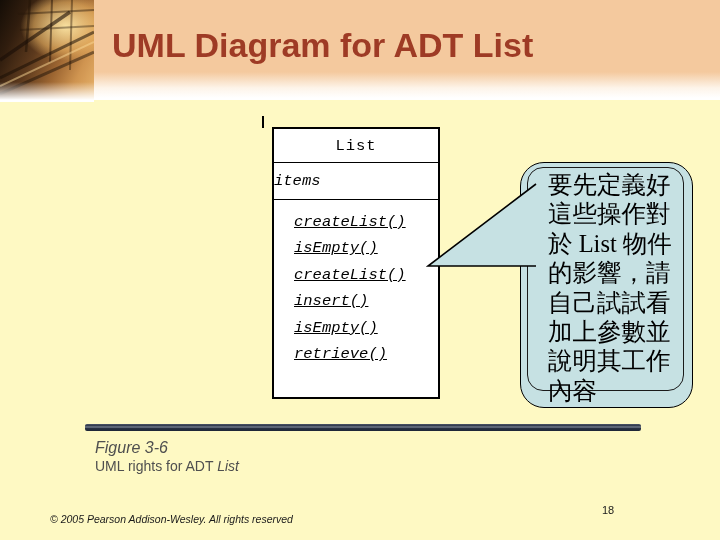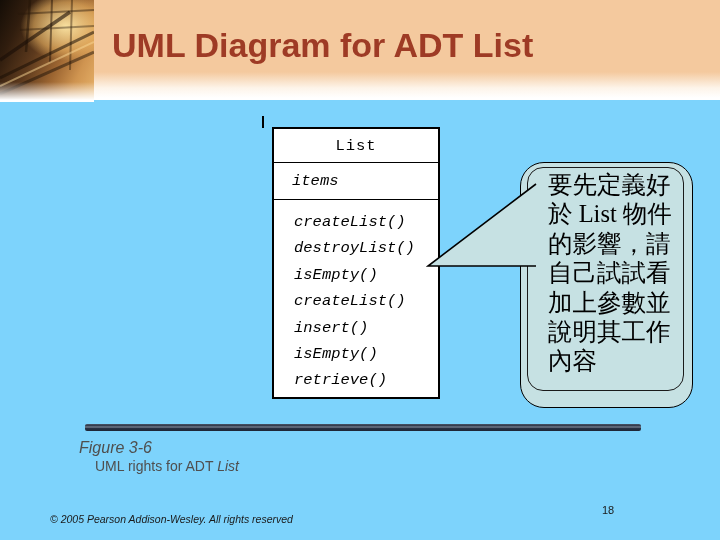--- a/index.html
+++ b/index.html
@@ -1,17 +1,17 @@
 <!DOCTYPE html>
 <html><head>
 <meta charset="utf-8">
 <style>
   html,body{margin:0;padding:0;background:#888;}
   .slide{
-    position:relative;width:720px;height:540px;background:#7dd3fc;
+    position:relative;width:720px;height:540px;background:#fef9c3;
     font-family:"Liberation Sans",sans-serif;overflow:hidden;margin:0 auto;
   }
 
   
   .header-band{
     position:absolute;left:0;top:0;width:720px;height:100px;
     background:linear-gradient(to bottom,#f4c99e 0px,#f4c99e 72px,#fdf4e9 88px,#ffffff 98px);
   }
   .photo{
     position:absolute;left:0;top:0;width:94px;height:102px;overflow:hidden;
@@ -37,24 +37,24 @@
     border:2px solid #000;box-sizing:border-box;background:#fff;
     font-family:"Liberation Mono","DejaVu Sans Mono",monospace;color:#000;
   }
   .uml-name{
     height:34px;border-bottom:1.5px solid #000;box-sizing:border-box;
     display:flex;align-items:center;justify-content:center;
     font-size:15.5px;letter-spacing:1px;
   }
   .uml-attrs{
     height:37px;border-bottom:1.5px solid #000;box-sizing:border-box;
-    display:flex;align-items:center;padding-left:18px;
+    display:flex;align-items:center;
     font-size:15.5px;font-style:italic;text-align:right;
   }
-  .uml-methods{padding:9px 16px 0 20px;}
+  .uml-methods{padding:9px 16px 0 20px;text-decoration:underline;}
   .uml-method{
     font-size:15.5px;font-style:italic;line-height:26.4px;white-space:nowrap;
   }
   .artifact-tick{position:absolute;left:262px;top:116px;width:2px;height:12px;background:#000;}
 
   
   .callout-pointer{position:absolute;left:426px;top:180px;width:112px;height:90px;z-index:3;}
   .callout-bubble{
     position:absolute;left:520px;top:162px;width:173px;height:246px;z-index:2;
     background:#c6e1e3;border:1.5px solid #000;border-radius:24px;box-sizing:border-box;
@@ -69,21 +69,21 @@
     font-size:24.5px;line-height:29.4px;color:#000;white-space:nowrap;
   }
 
   
   .divider-bar{
     position:absolute;left:85px;top:424px;width:556px;height:7px;
     background:linear-gradient(to bottom,#4b5568 0px,#2c3547 2px,#8d96a6 3px,#293244 4px,#1d2535 7px);
     border-radius:2px;
   }
   .caption-label{
-    position:absolute;left:79px;top:439px;
+    position:absolute;left:95px;top:439px;
     font-size:16px;font-style:italic;color:#4f4f4f;
   }
   .caption-text{
     position:absolute;left:95px;top:458px;
     font-size:14px;color:#4f4f4f;
   }
   .caption-text .em{font-style:italic;}
 
   
   .footer-copyright{
@@ -117,37 +117,37 @@
     <div class="photo-fade"></div>
   </div>
   <div class="slide-title">UML Diagram for ADT List</div>
 
   <div class="artifact-tick"></div>
   <div class="uml-box">
     <div class="uml-name">List</div>
     <div class="uml-attrs">items</div>
     <div class="uml-methods">
       <div class="uml-method">createList()</div>
-      <div class="uml-method">destroyList()</div>
       <div class="uml-method">isEmpty()</div>
       <div class="uml-method">createList()</div>
       <div class="uml-method">insert()</div>
       <div class="uml-method">isEmpty()</div>
       <div class="uml-method">retrieve()</div>
     </div>
   </div>
 
   <div class="callout-bubble">
     <div class="callout-inner-outline"></div>
   </div>
   <svg class="callout-pointer" viewBox="0 0 112 90">
     <path d="M110,4 L2,86 L110,86" fill="#c6e1e3" stroke="#000" stroke-width="1.6" stroke-linejoin="miter"></path>
   </svg>
   <div class="callout-text">
     <div>要先定義好</div>
+    <div>這些操作對</div>
     <div>於 List 物件</div>
     <div>的影響，請</div>
     <div>自己試試看</div>
     <div>加上參數並</div>
     <div>說明其工作</div>
     <div>內容</div>
   </div>
 
   <div class="divider-bar"></div>
   <div class="caption-label">Figure 3-6</div>

